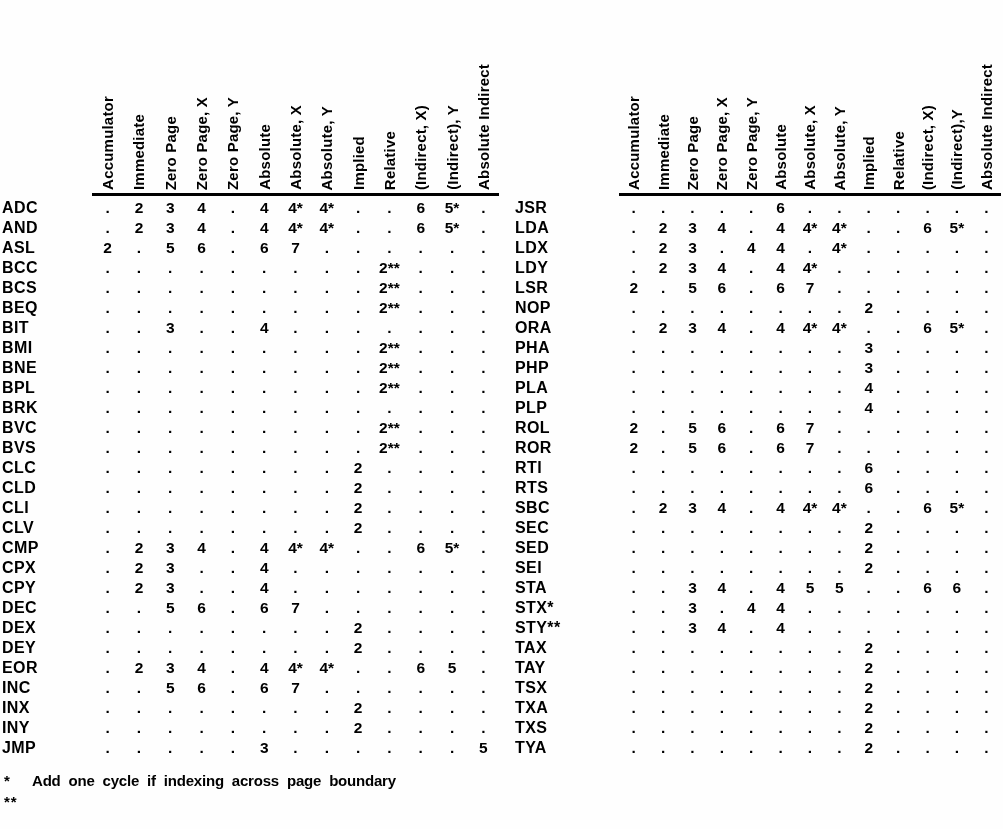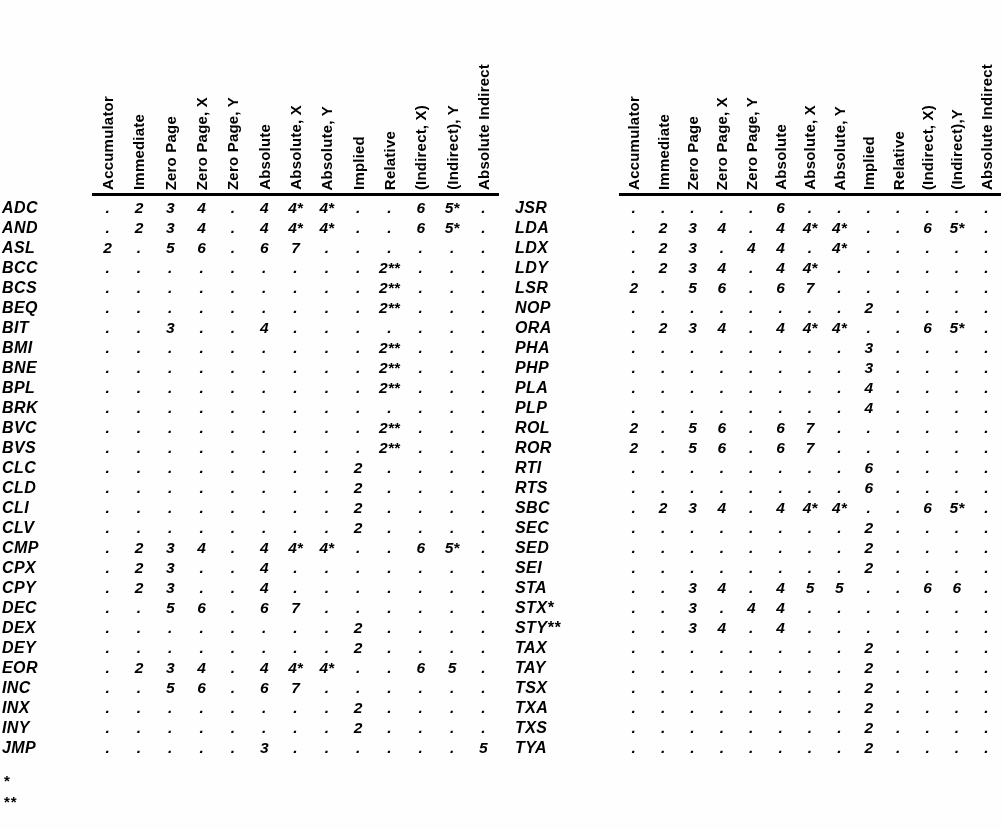--- a/index.html
+++ b/index.html
@@ -46,21 +46,21 @@
     line-height: 1;
   }
 
   .rule-row { margin-top: 3px; height: 5px; }
   .rule {
     grid-column: 2 / -1;
     border-top: 3px solid #000;
     height: 0;
   }
 
-  .trow { height: 20px; line-height: 20px; font-style: italic; }
+  .trow { height: 20px; line-height: 20px; }
   .opcode {
     font-size: 16px;
     letter-spacing: 0.4px;
     white-space: nowrap;
   }
   .cell {
     text-align: center;
     font-size: 15.5px;
     white-space: nowrap;
   }
@@ -1065,18 +1065,19 @@
           <div class="cell">.</div>
           <div class="cell">.</div>
           <div class="cell">.</div>
         </div>
       </section>
   </div>
 
   <div class="footnotes">
     <div class="footnote">
       <span class="fmark">*</span>
+      <span class="ftext">Add one cycle if indexing across page boundary</span>
     </div>
     <div class="footnote">
       <span class="fmark">**</span>
     </div>
   </div>
 </div>
 
 </body></html>

